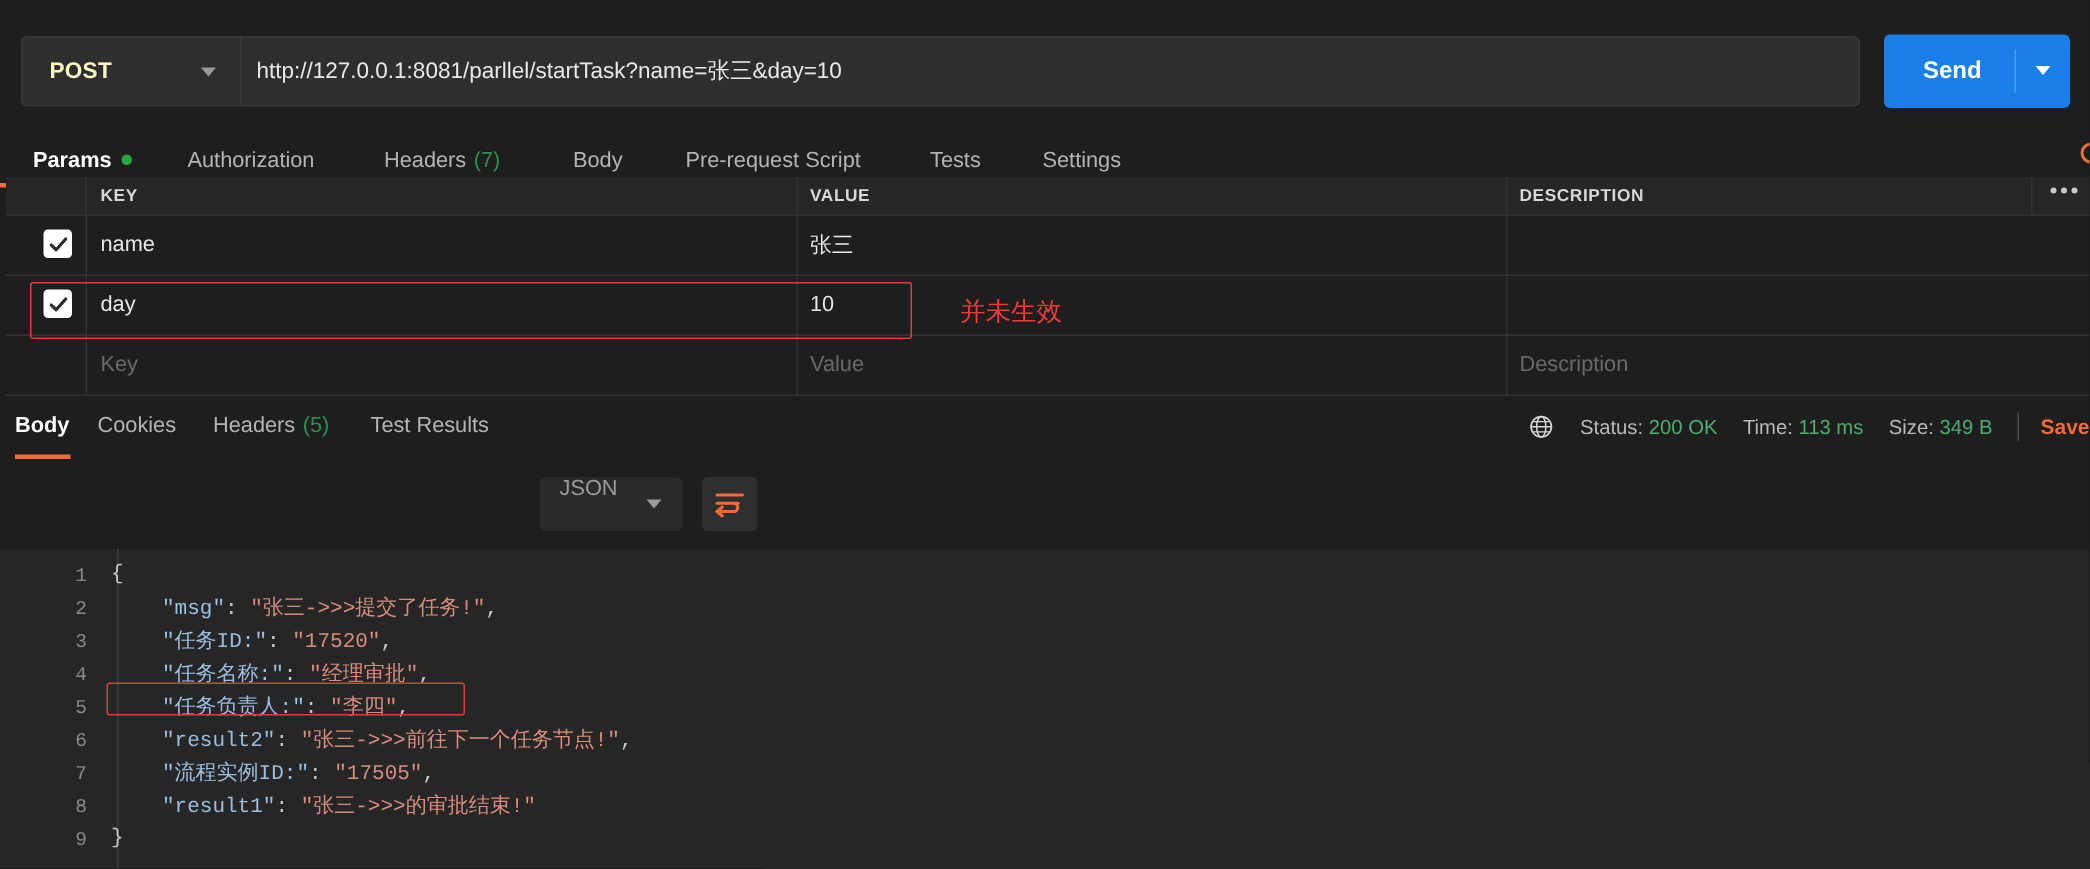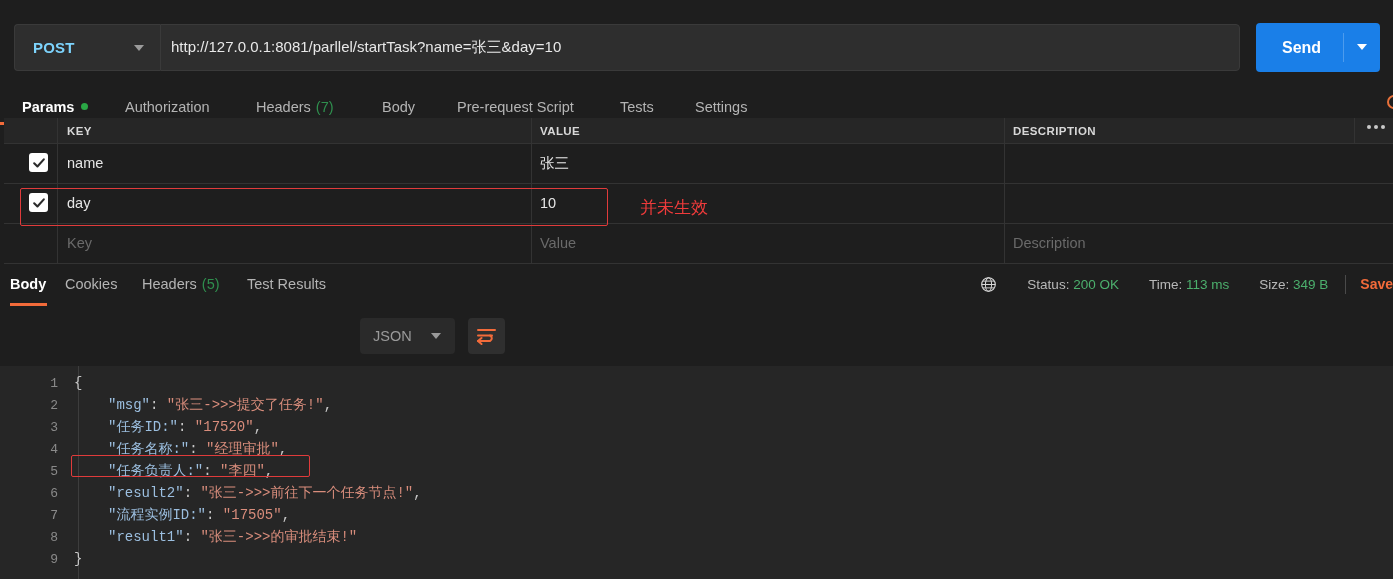--- a/index.html
+++ b/index.html
@@ -11,21 +11,21 @@
   }
   #app { position: relative; width: 1393px; height: 579px; background: #1e1e1e; }
 
   
   .urlbar { position: absolute; left: 0; top: 0; width: 1393px; height: 90px; background: #1e1e1e; }
   .method-box {
     position: absolute; left: 14px; top: 24px; width: 146px; height: 47px;
     background: #2e2e2e; border: 1px solid #3a3a3a; border-right: none;
     border-radius: 4px 0 0 4px; display: flex; align-items: center;
   }
-  .method-label { color: #7dd3fc; font-size: 15px; font-weight: bold; margin-left: 18px; letter-spacing: .2px; }
+  .method-label { color: #fef9c3; font-size: 15px; font-weight: bold; margin-left: 18px; letter-spacing: .2px; }
   .method-caret { position: absolute; right: 16px; top: 20px; width: 0; height: 0;
     border-left: 5px solid transparent; border-right: 5px solid transparent; border-top: 6px solid #9b9b9b; }
   .url-box {
     position: absolute; left: 160px; top: 24px; width: 1080px; height: 47px;
     background: #2e2e2e; border: 1px solid #3a3a3a; border-radius: 0 4px 4px 0;
     display: flex; align-items: center;
   }
   .url-text { color: #e8e8e8; font-size: 15px; margin-left: 10px; white-space: nowrap; }
   .send-btn {
     position: absolute; left: 1256px; top: 23px; width: 124px; height: 49px;
@@ -71,32 +71,32 @@
 
   
   .restabs { position: absolute; left: 0; top: 264px; width: 1393px; height: 42px; }
   .stab { position: absolute; top: 8px; height: 24px; color: #b4b4b4; font-size: 14.5px;
           display: flex; align-items: center; white-space: nowrap; }
   .stab.active { color: #fff; font-weight: bold; }
   .stab .cnt { color: #2f8f4e; margin-left: 5px; }
   .stab-underline { position: absolute; left: 10px; top: 303px; width: 37px; height: 3px; background: #f26b3a; }
   .status-wrap { position: absolute; right: 0; top: 273px; height: 22px; display: flex; align-items: center; }
   .globe { width: 17px; height: 17px; }
-  .stat { color: #b9b9b9; font-size: 13.5px; margin-left: 30px; white-space: nowrap; }
+  .stat { color: #b9b9b9; font-size: 13.5px; margin-left: 17px; white-space: nowrap; }
   .stat b { color: #4caf6d; font-weight: normal; }
   .sdiv { width: 1px; height: 19px; background: #4a4a4a; margin-left: 17px; }
   .savebtn { color: #f26b3a; font-size: 14px; font-weight: bold; margin-left: 14px; }
 
   
   .btoolbar { position: absolute; left: 14px; top: 318px; height: 36px;
     background: #2a2a2a; border-radius: 4px; display: flex; align-items: center; padding: 0 4px; }
   .bt { color: #b7b7b7; font-size: 14.5px; padding: 0 16px; white-space: nowrap; }
   .bt.active { color: #fff; font-weight: bold; }
   .json-sel { position: absolute; left: 360px; top: 318px; width: 95px; height: 36px;
-    background: #2a2a2a; border-radius: 4px; display: flex; align-items: center; }
+    background: #2a2a2a; border-radius: 4px; display: flex; align-items: flex-start; }
   .json-sel span { color: #9a9a9a; font-size: 14.5px; margin-left: 13px; }
   .json-caret { position: absolute; right: 14px; top: 15px; width: 0; height: 0;
     border-left: 5px solid transparent; border-right: 5px solid transparent; border-top: 6px solid #9a9a9a; }
   .wrap-btn { position: absolute; left: 468px; top: 318px; width: 37px; height: 36px;
     background: #2f2f2f; border-radius: 4px; display: flex; align-items: center; justify-content: center; }
 
   
   .code { position: absolute; left: 0; top: 366px; width: 1393px; height: 213px; background: #262626; }
   .gutter-line { position: absolute; left: 78px; top: 0; width: 1px; height: 213px; background: #3d3d3d; }
   .cl { position: absolute; left: 0; width: 1393px; height: 22px; display: flex; align-items: center; }

